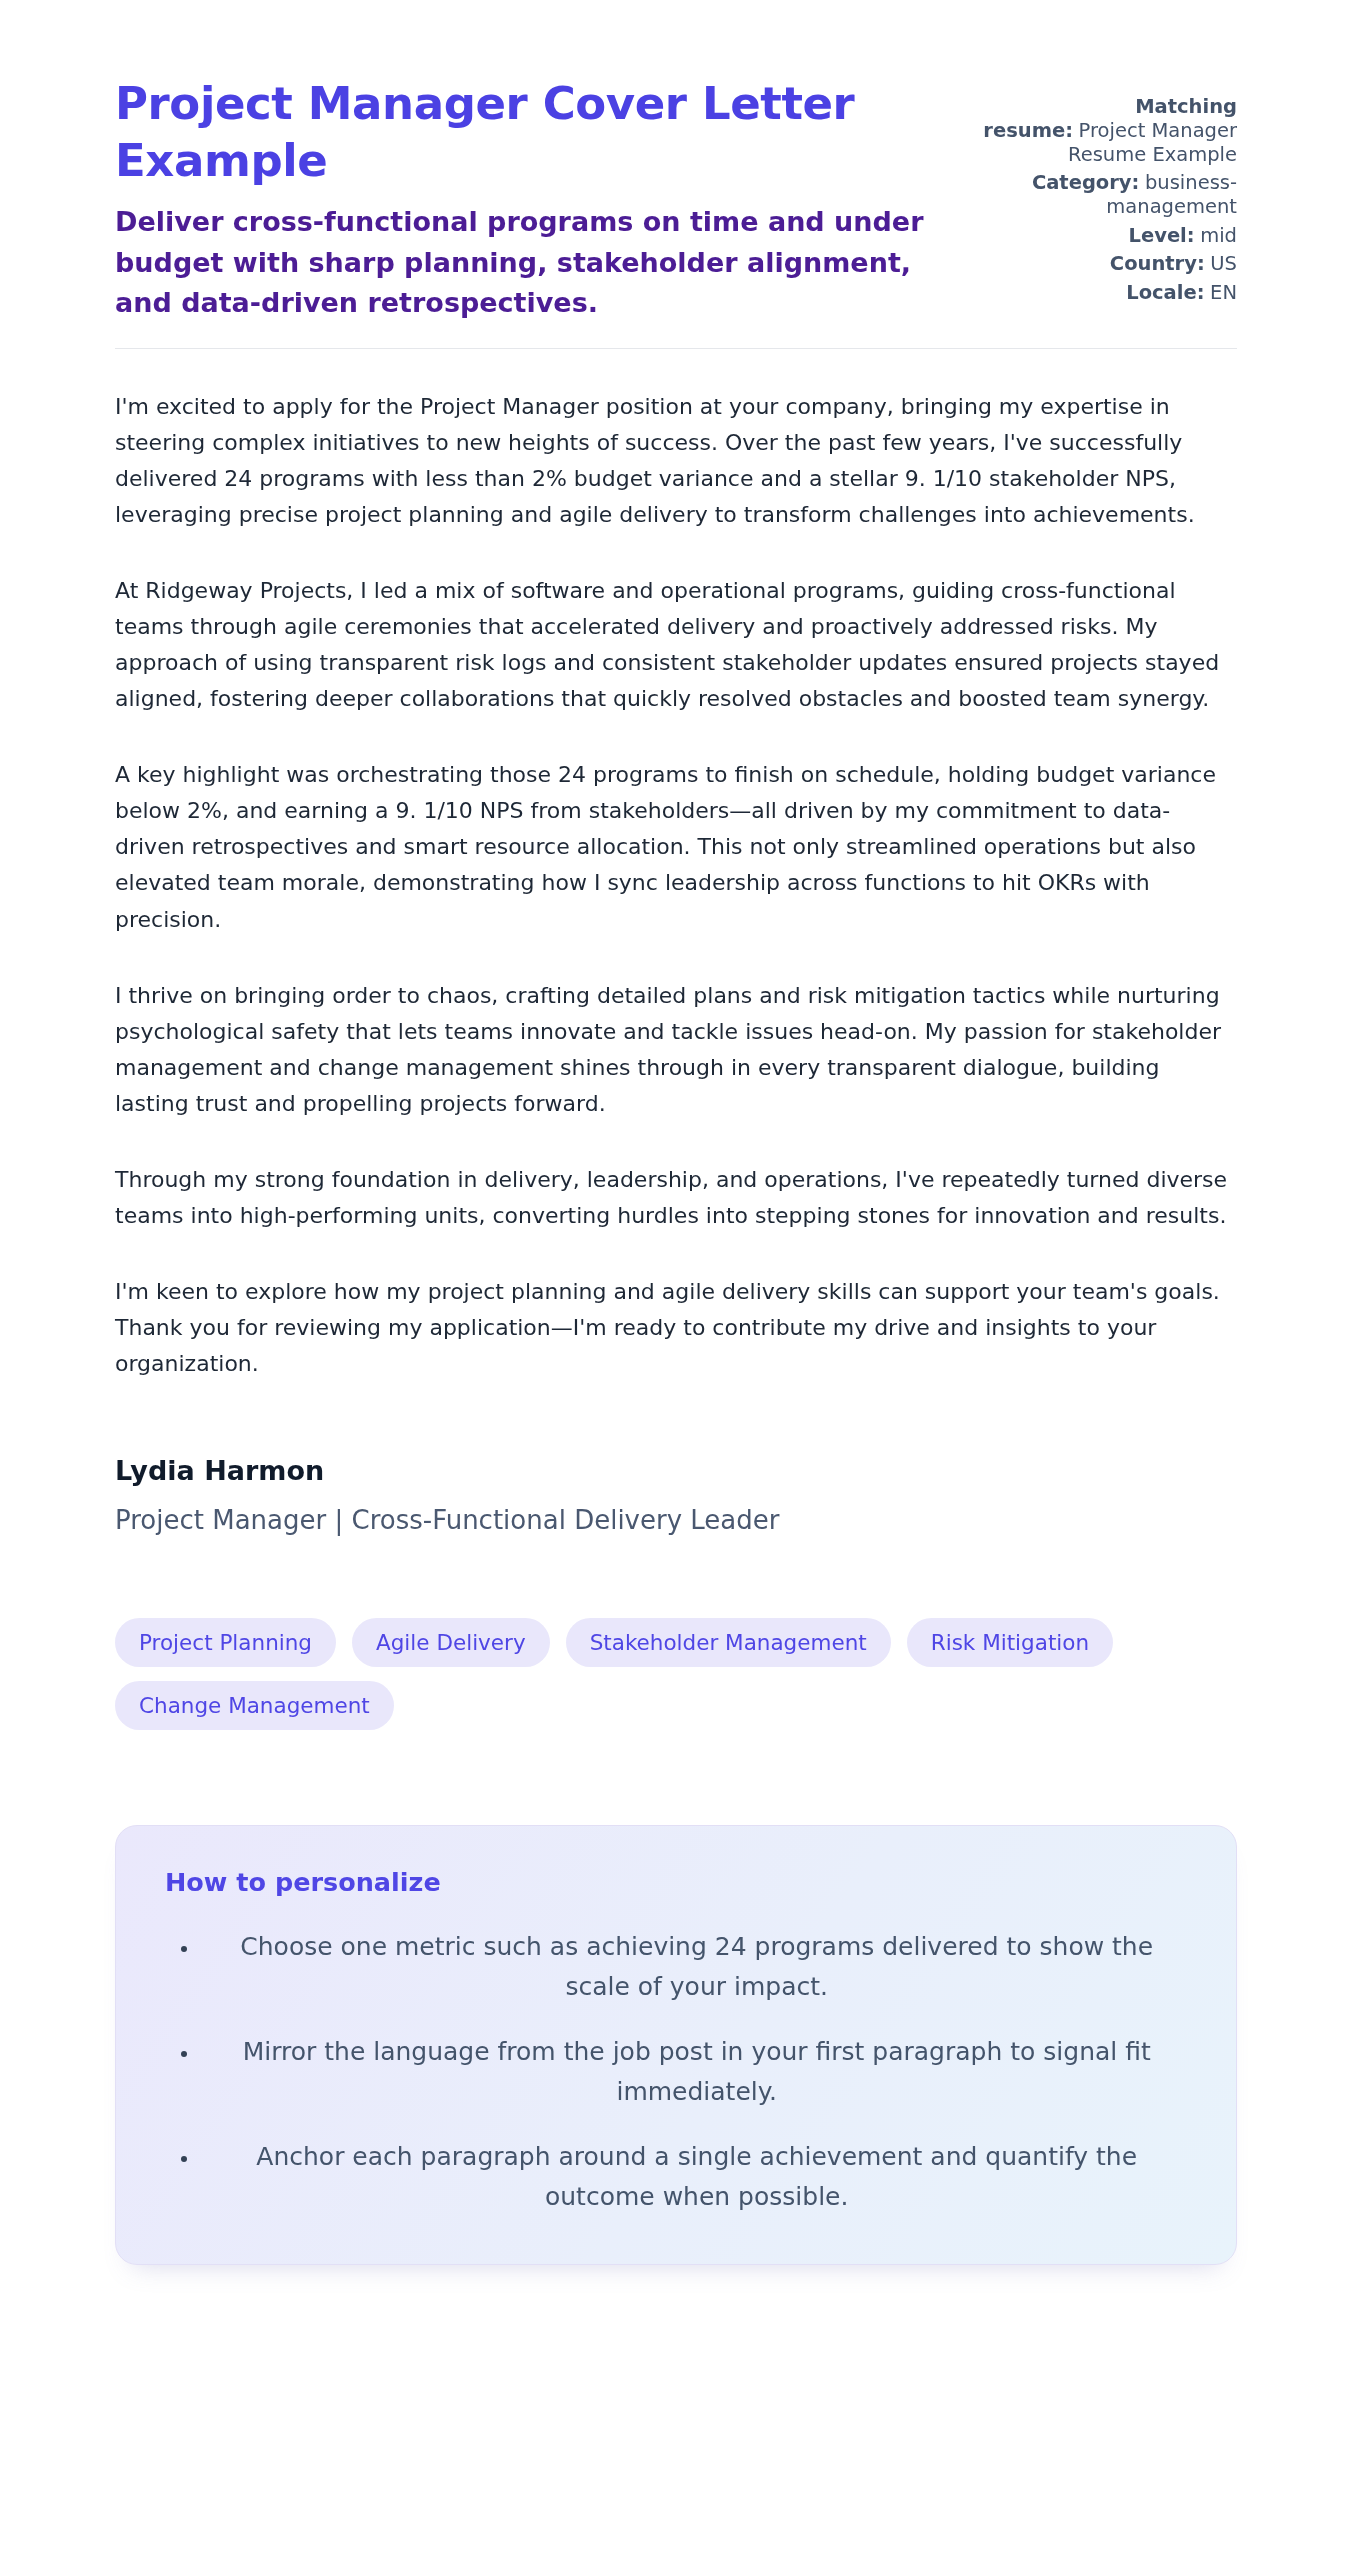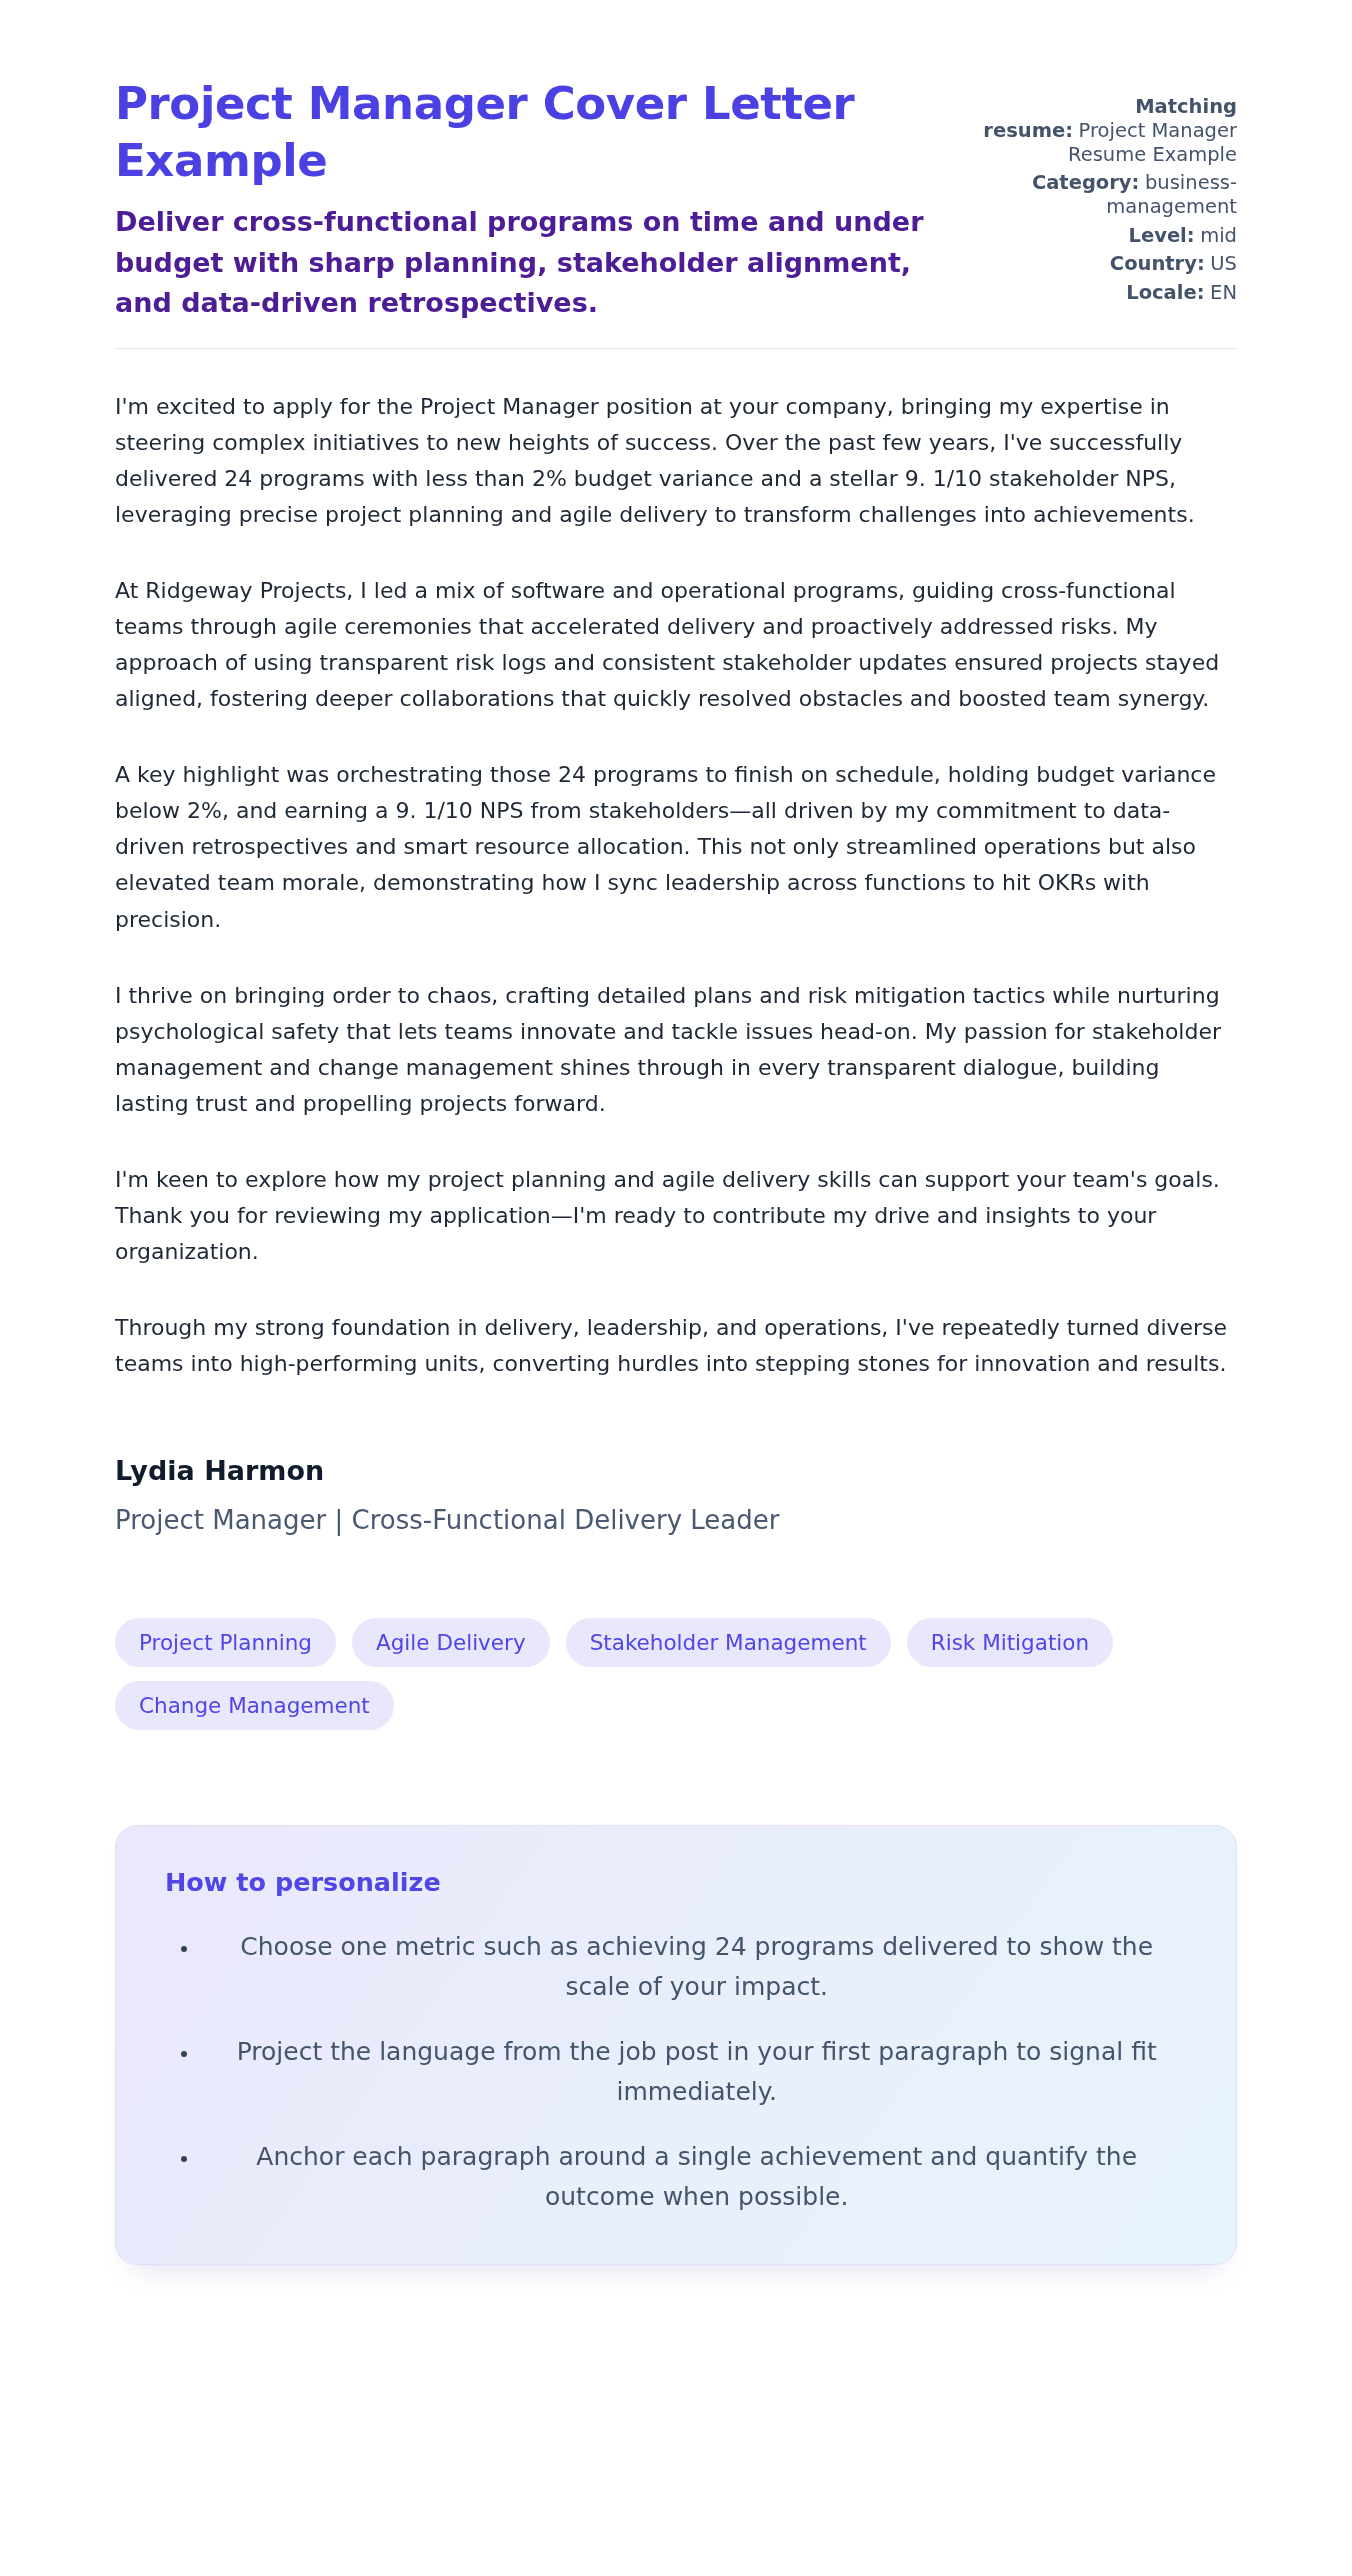--- a/index.html
+++ b/index.html
@@ -154,38 +154,38 @@
     </div>
   </div>
 
   <hr class="divider">
 
   <div>
     <p class="para">I'm excited to apply for the Project Manager position at your company, bringing my expertise in steering complex initiatives to new heights of success. Over the past few years, I've successfully delivered 24 programs with less than 2% budget variance and a stellar 9. 1/10 stakeholder NPS, leveraging precise project planning and agile delivery to transform challenges into achievements.</p>
     <p class="para">At Ridgeway Projects, I led a mix of software and operational programs, guiding cross-functional teams through agile ceremonies that accelerated delivery and proactively addressed risks. My approach of using transparent risk logs and consistent stakeholder updates ensured projects stayed aligned, fostering deeper collaborations that quickly resolved obstacles and boosted team synergy.</p>
     <p class="para">A key highlight was orchestrating those 24 programs to finish on schedule, holding budget variance below 2%, and earning a 9. 1/10 NPS from stakeholders—all driven by my commitment to data-driven retrospectives and smart resource allocation. This not only streamlined operations but also elevated team morale, demonstrating how I sync leadership across functions to hit OKRs with precision.</p>
     <p class="para">I thrive on bringing order to chaos, crafting detailed plans and risk mitigation tactics while nurturing psychological safety that lets teams innovate and tackle issues head-on. My passion for stakeholder management and change management shines through in every transparent dialogue, building lasting trust and propelling projects forward.</p>
+    <p class="para">Through my strong foundation in delivery, leadership, and operations, I've repeatedly turned diverse teams into high-performing units, converting hurdles into stepping stones for innovation and results.</p>
     <p class="para">I'm keen to explore how my project planning and agile delivery skills can support your team's goals. Thank you for reviewing my application—I'm ready to contribute my drive and insights to your organization.</p>
-    <p class="para">Through my strong foundation in delivery, leadership, and operations, I've repeatedly turned diverse teams into high-performing units, converting hurdles into stepping stones for innovation and results.</p>
 
     <div class="sig-name">Lydia Harmon</div>
     <div class="sig-role">Project Manager | Cross-Functional Delivery Leader</div>
   </div>
 
   <div class="skills">
     <span class="pill">Project Planning</span>
     <span class="pill">Agile Delivery</span>
     <span class="pill">Stakeholder Management</span>
     <span class="pill">Risk Mitigation</span>
     <span class="pill">Change Management</span>
   </div>
 
   <div class="tips">
     <h2 class="tips-heading">How to personalize</h2>
     <ul class="tips-list">
       <li>Choose one metric such as achieving 24 programs delivered to show the scale of your impact.</li>
-      <li>Project the language from the job post in your first paragraph to signal fit immediately.</li>
+      <li>Mirror the language from the job post in your first paragraph to signal fit immediately.</li>
       <li>Anchor each paragraph around a single achievement and quantify the outcome when possible.</li>
     </ul>
   </div>
 
 </div>
 
 
 </body></html>

